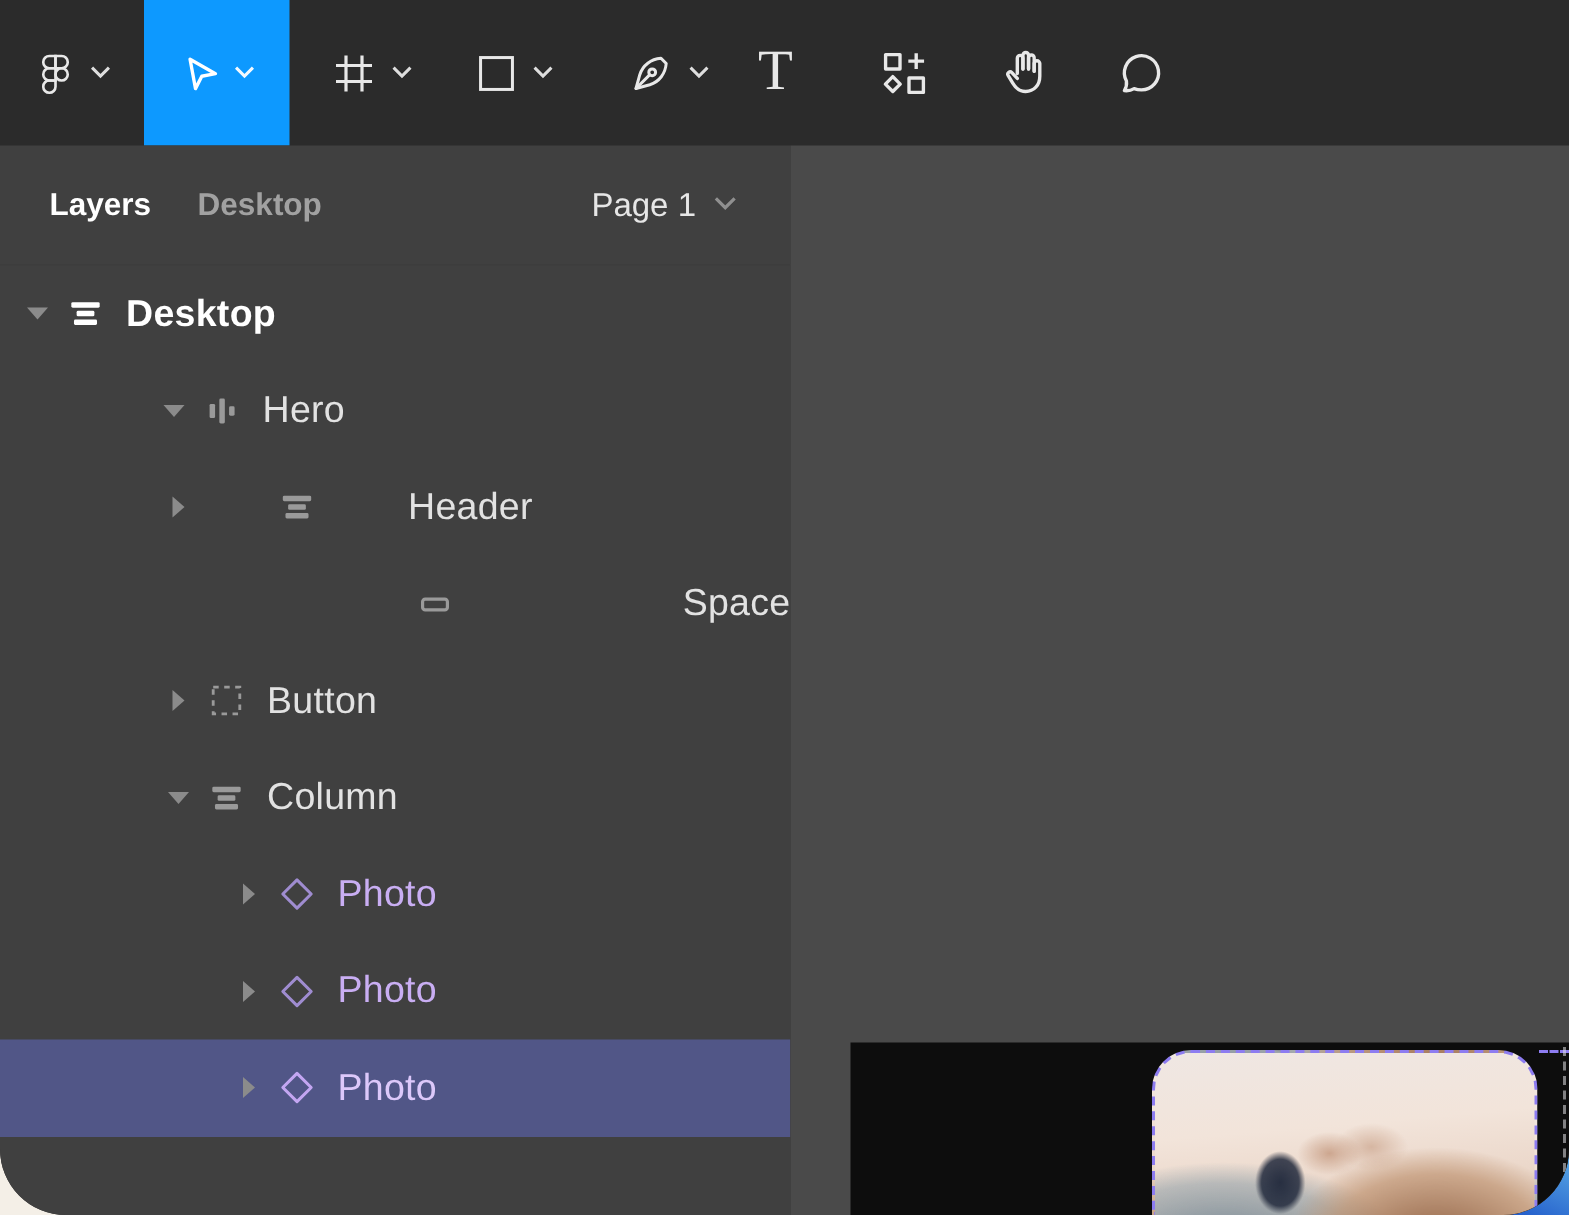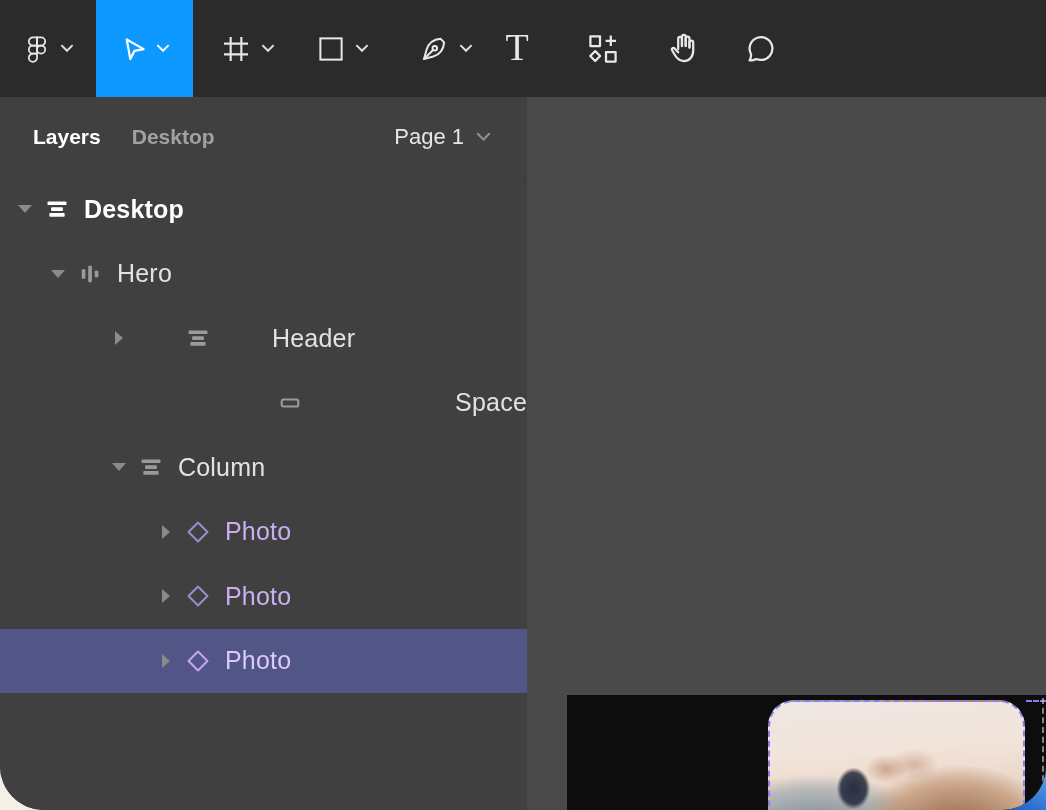--- a/index.html
+++ b/index.html
@@ -206,21 +206,21 @@
           </span>
           <span class="icon-box white-ic">
             <svg viewBox="0 0 22 22" fill="currentColor">
               <rect x="3" y="4.6" width="16" height="3.1" rx=".8"></rect>
               <rect x="6" y="9.5" width="10" height="3.1" rx=".8"></rect>
               <rect x="4.5" y="14.4" width="13" height="3.1" rx=".8"></rect>
             </svg>
           </span>
           <span class="row-label lbl-bold">Desktop</span>
         </div>
-        <div class="row" style="padding-left: 43px;">
+        <div class="row" style="padding-left: 69px; margin-left: 32px;">
           <span class="chev-box">
             <span class="chev-exp"></span>
           </span>
           <span class="icon-box">
             <svg viewBox="0 0 22 22" fill="currentColor">
               <rect x="4" y="7" width="3.1" height="8" rx=".8"></rect>
               <rect x="9.5" y="4" width="3.1" height="14" rx=".8"></rect>
               <rect x="15" y="8.3" width="3.1" height="5.4" rx=".8"></rect>
             </svg>
           </span>
@@ -240,20 +240,31 @@
           <span class="row-label">Header</span>
         </div>
         <div class="row" style="padding-left: 104px; justify-content: space-between;">
           <span class="chev-box"></span>
           <span class="icon-box">
             <svg viewBox="0 0 22 22" fill="none" stroke="currentColor" stroke-width="1.8">
               <rect x="4" y="8" width="14" height="6" rx="1.5"></rect>
             </svg>
           </span>
           <span class="row-label">Space</span>
+        </div>
+        <div class="row" style="padding-left: 104px;">
+          <span class="chev-box">
+            <span class="chev-col"></span>
+          </span>
+          <span class="icon-box">
+            <svg viewBox="0 0 22 22" fill="none" stroke="currentColor" stroke-width="1.6">
+              <rect x="3.5" y="3.5" width="15" height="15" stroke-dasharray="3.1 3.1"></rect>
+            </svg>
+          </span>
+          <span class="row-label">Button</span>
         </div>
         <div class="row" style="padding-left: 104px;">
           <span class="chev-box">
             <span class="chev-exp"></span>
           </span>
           <span class="icon-box">
             <svg viewBox="0 0 22 22" fill="currentColor">
               <rect x="3" y="4.6" width="16" height="3.1" rx=".8"></rect>
               <rect x="6" y="9.5" width="10" height="3.1" rx=".8"></rect>
               <rect x="4.5" y="14.4" width="13" height="3.1" rx=".8"></rect>

